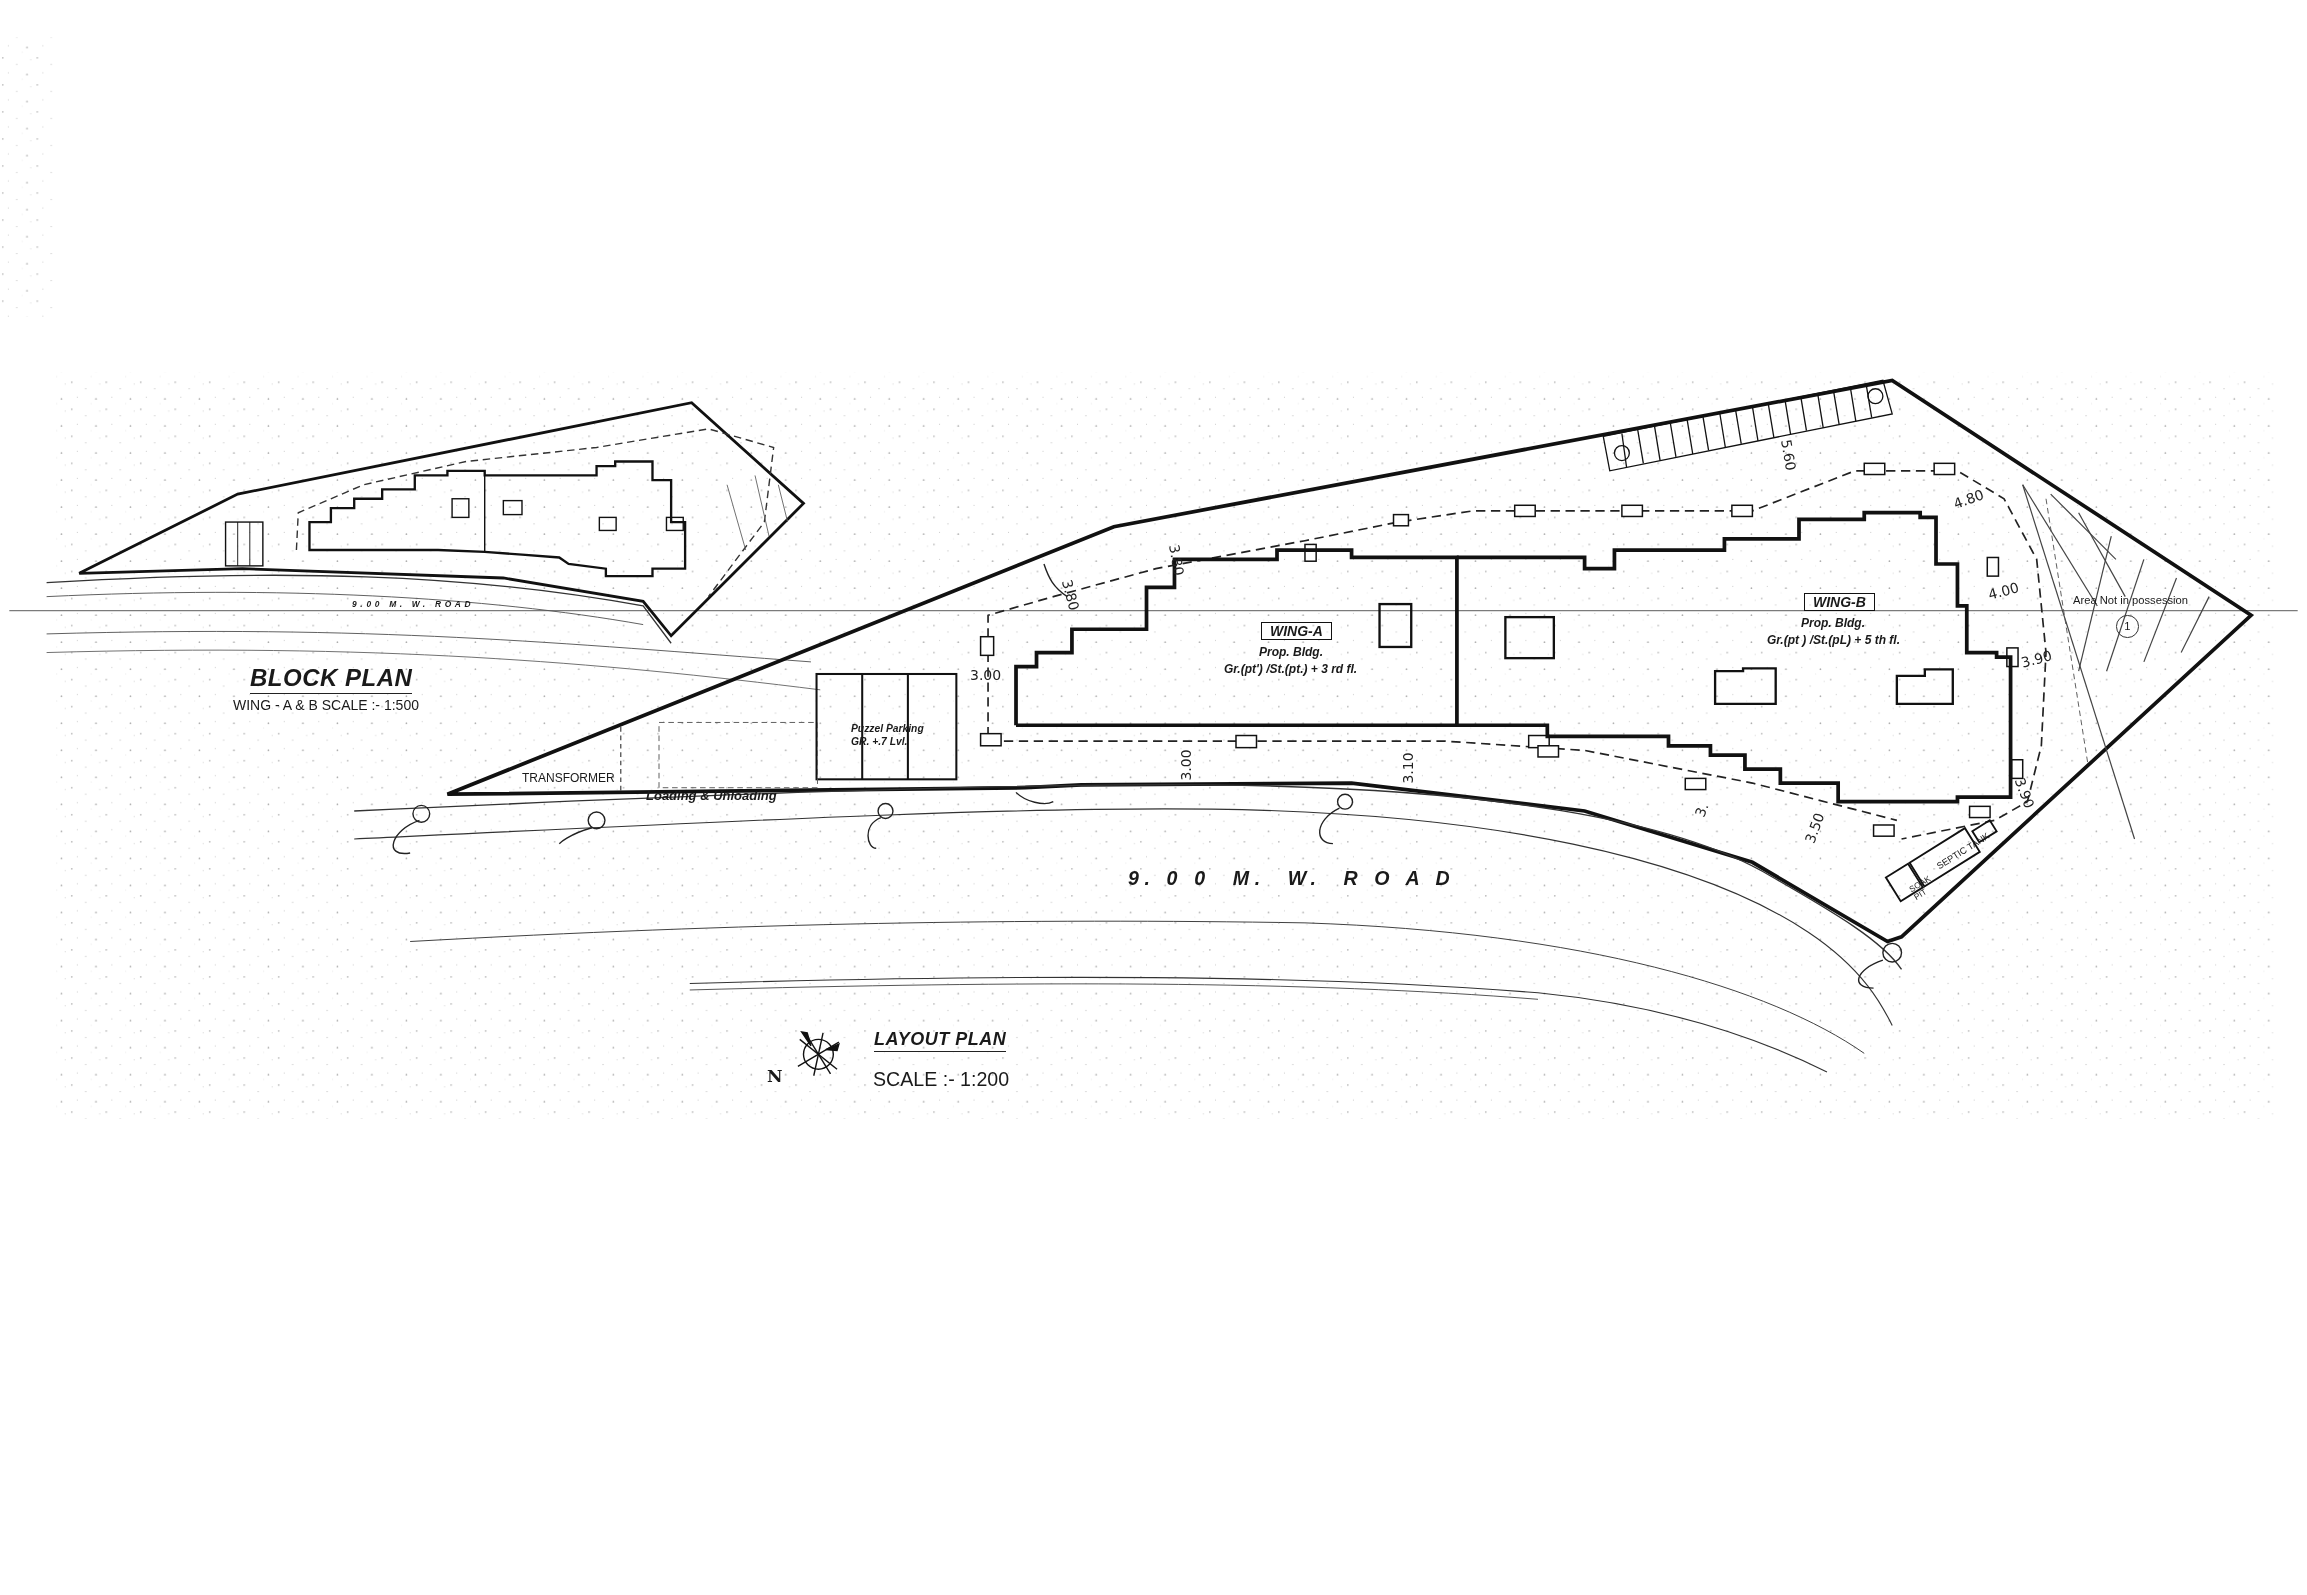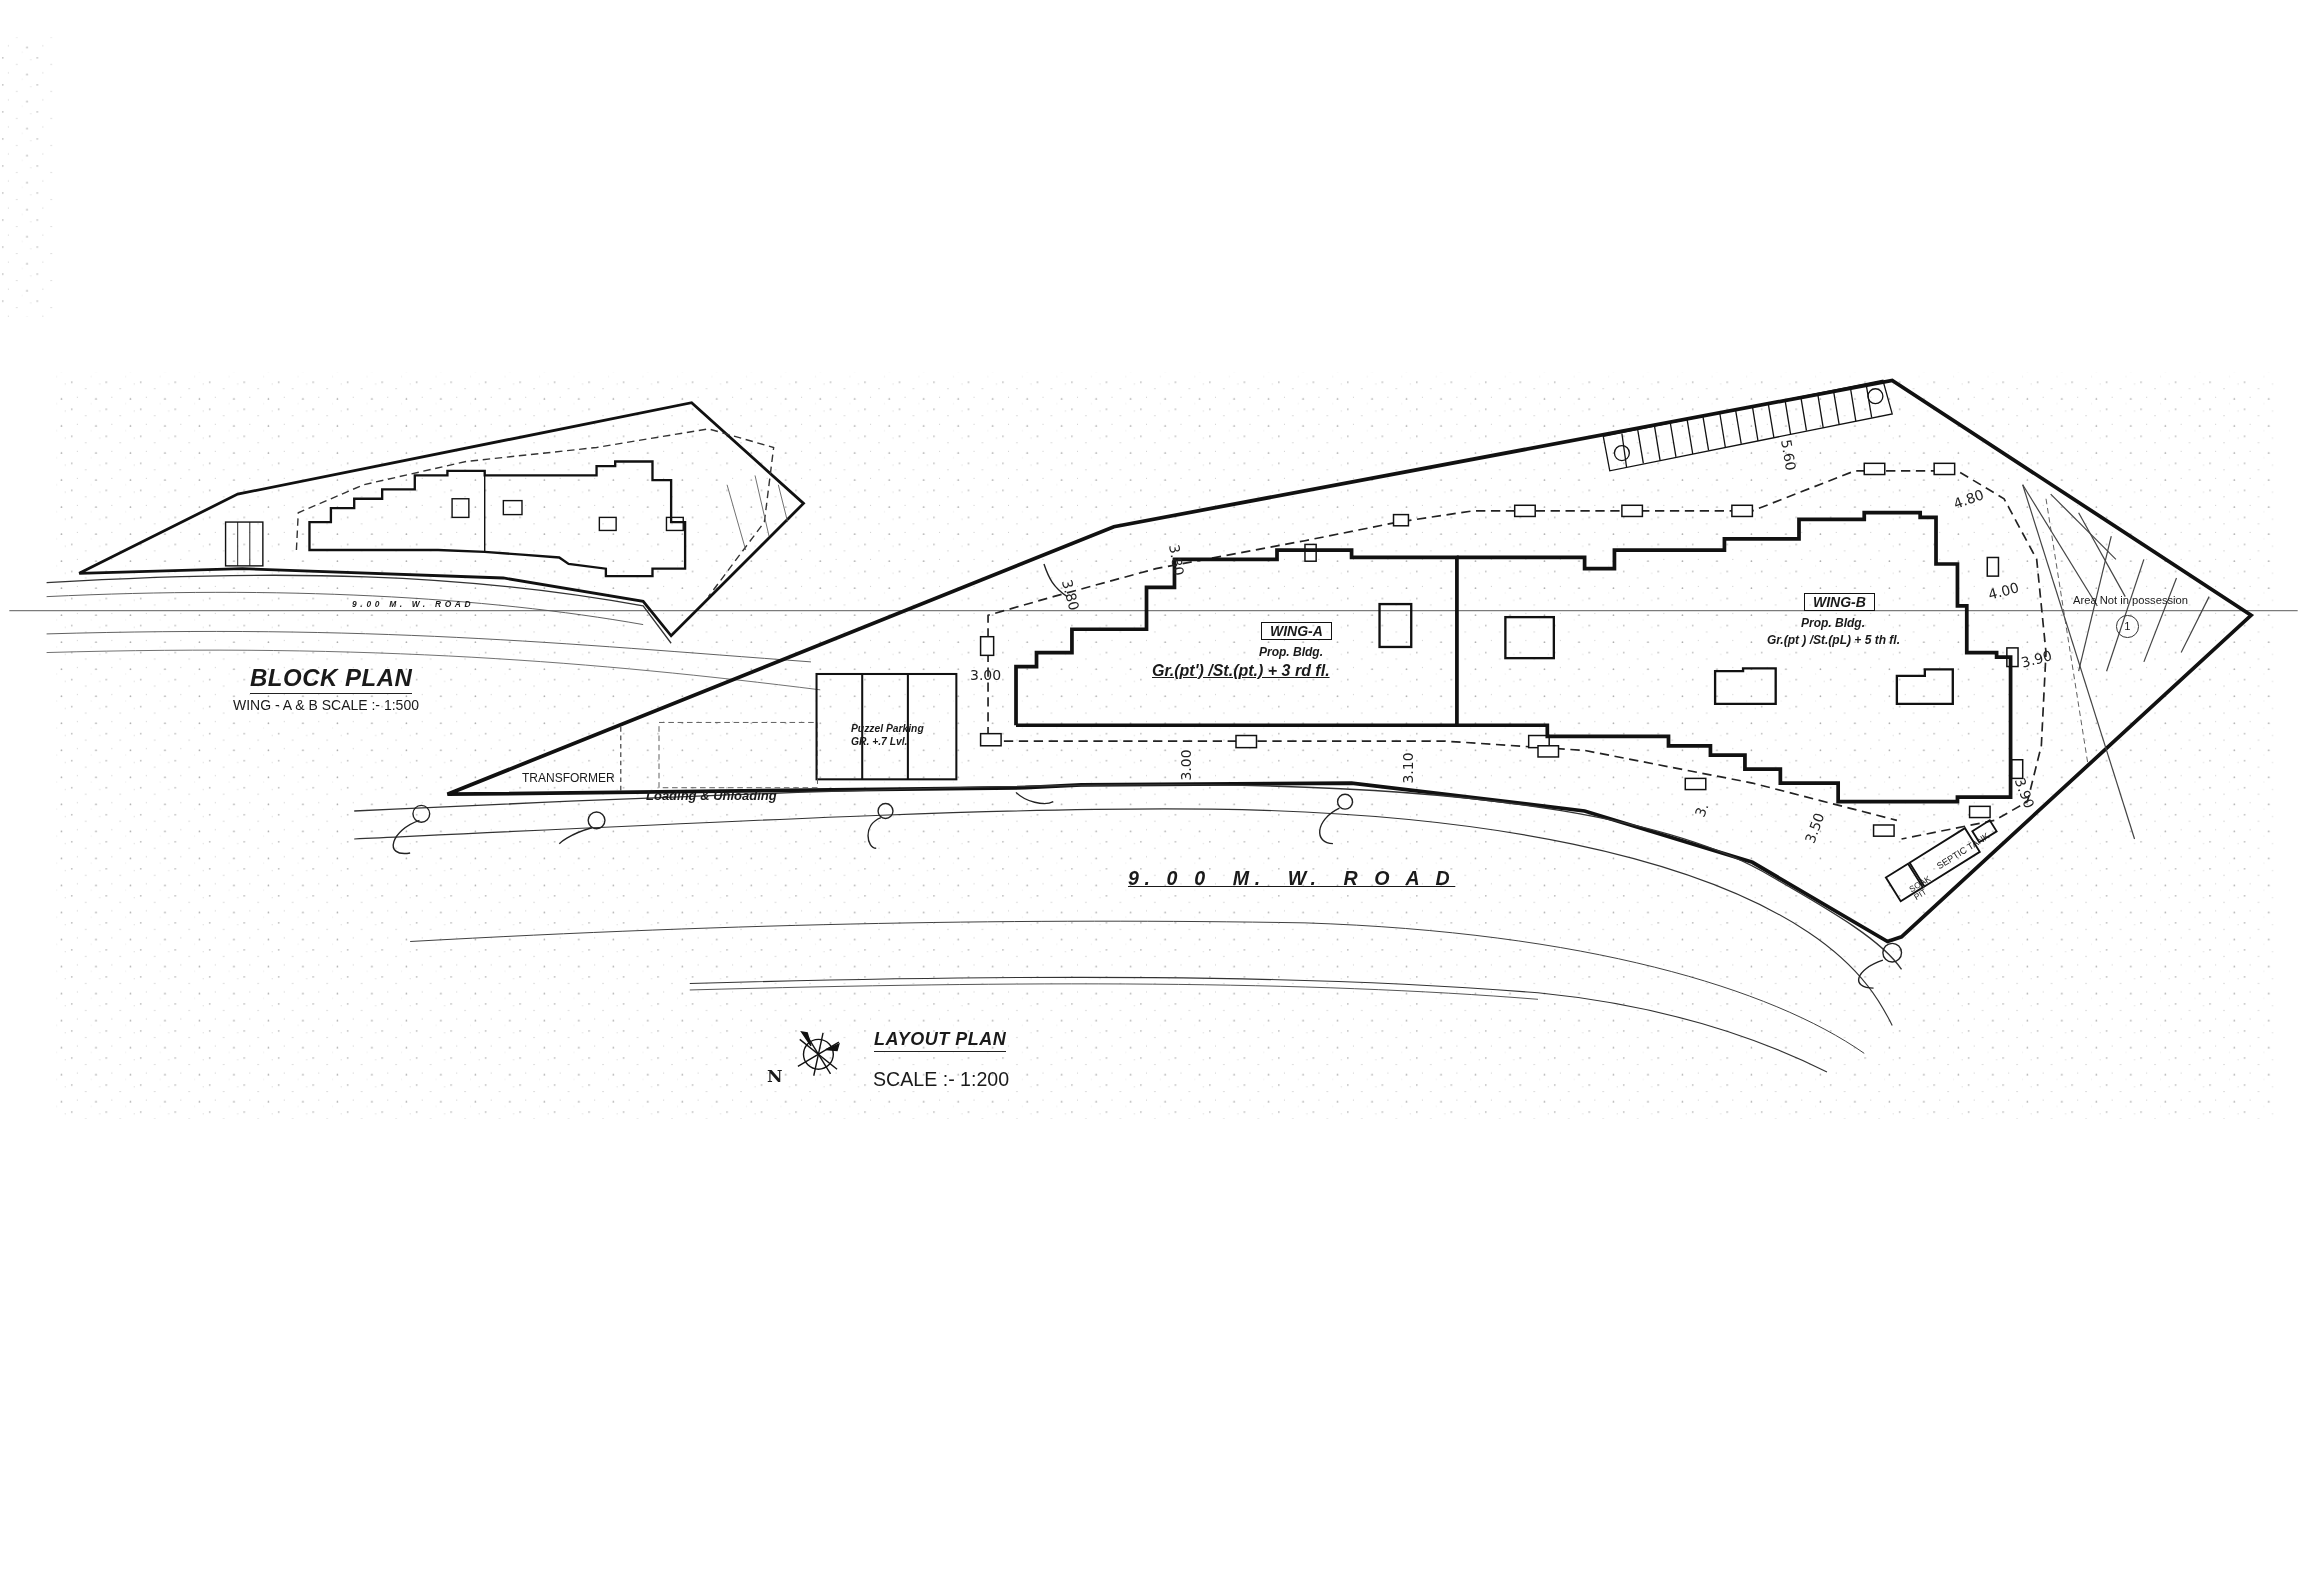--- a/index.html
+++ b/index.html
@@ -183,25 +183,25 @@
   </g>
 </svg>
 
 <div class="lbl title-bold underline" style="left:250px;top:664px;font-size:24px;">BLOCK PLAN</div>
 <div class="lbl plain" style="left:233px;top:697px;font-size:14px;">WING - A &amp; B SCALE :- 1:500</div>
 <div class="lbl cond" style="left:352px;top:599px;font-size:8.4px;letter-spacing:3.7px;">9.00 M. W. ROAD</div>
 
 <div class="lbl title-bold underline" style="left:874px;top:1029px;font-size:18px;">LAYOUT PLAN</div>
 <div class="lbl plain" style="left:873px;top:1068px;font-size:19.6px;text-align:right;">SCALE :- 1:200</div>
 <div class="lbl" style="left:767px;top:1066px;font-family:'DejaVu Serif',serif;font-weight:bold;font-size:17px;">N</div>
-<div class="lbl cond" style="left:1128px;top:867px;font-size:19.6px;letter-spacing:5.6px;white-space:pre;text-decoration:underline;">9. 0 0  M.  W.  R O A D</div>
+<div class="lbl cond" style="left:1128px;top:867px;font-size:19.6px;letter-spacing:5.6px;white-space:pre;">9. 0 0  M.  W.  R O A D</div>
 
 <div class="lbl cond boxed" style="left:1261px;top:622px;font-size:14px;">WING-A</div>
 <div class="lbl cond" style="left:1259px;top:645px;font-size:12px;">Prop. Bldg.</div>
-<div class="lbl cond" style="left:1152px;top:662px;font-size:16px;text-decoration:underline;">Gr.(pt') /St.(pt.) + 3 rd fl.</div>
+<div class="lbl cond" style="left:1224px;top:662px;font-size:12px;">Gr.(pt') /St.(pt.) + 3 rd fl.</div>
 
 <div class="lbl cond boxed" style="left:1804px;top:593px;font-size:14px;">WING-B</div>
 <div class="lbl cond" style="left:1801px;top:616px;font-size:12px;">Prop. Bldg.</div>
 <div class="lbl cond" style="left:1767px;top:633px;font-size:12px;">Gr.(pt ) /St.(pL) + 5 th fl.</div>
 
 <div class="lbl plain" style="left:522px;top:771px;font-size:12px;">TRANSFORMER</div>
 <div class="lbl cond" style="left:646px;top:744px;font-size:13px;margin-top:44px;">Loading &amp; Unloading</div>
 <div class="lbl cond" style="left:851px;top:723px;font-size:10.3px;">Puzzel Parking</div>
 <div class="lbl cond" style="left:851px;top:736px;font-size:10.3px;">GR. +.7 Lvl.</div>
 <div class="lbl plain" style="left:2073px;top:594px;font-size:11.2px;">Area Not in possession</div>

